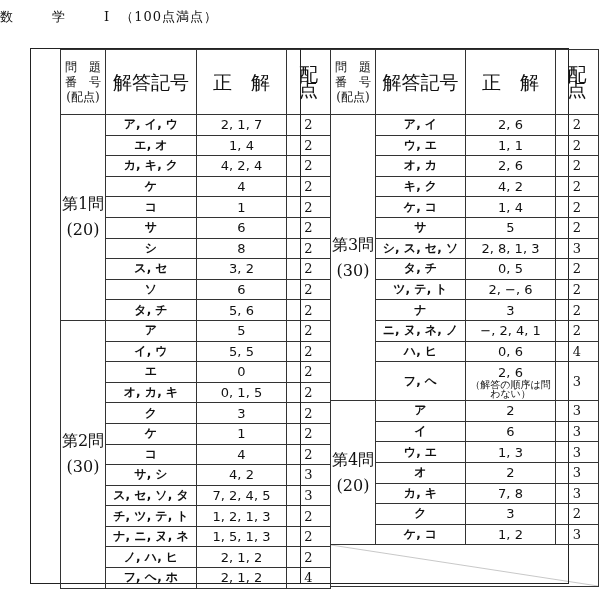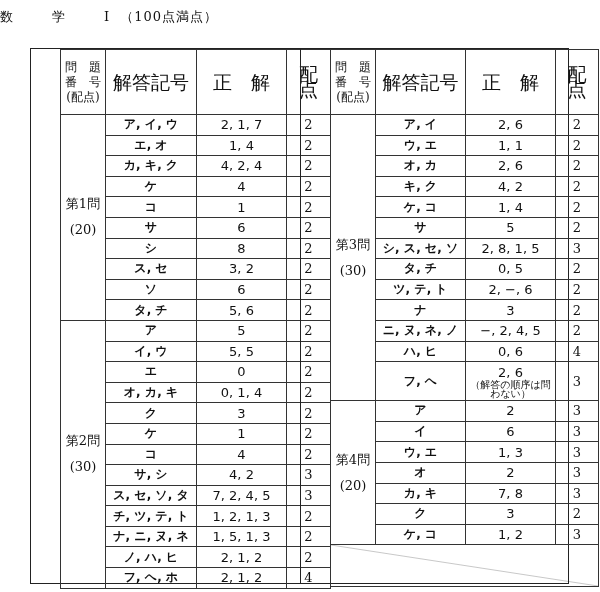--- a/index.html
+++ b/index.html
@@ -15,21 +15,21 @@
   .right-half { left:300px; width:269px; height:536px; }
   table { border-collapse:collapse; width:100%; table-layout:fixed; }
   td, th { border:1px solid #333; text-align:center; vertical-align:middle; padding:0;
            font-weight:normal; }
   th { height:64px; font-size:19px; line-height:15px; }
   th.q { font-size:12px; line-height:15px; }
   td { height:19.6px; font-size:13px; }
   td.sym { font-family:"DejaVu Sans", "Liberation Sans", sans-serif; font-size:12px; font-weight:bold;text-align:center; }
   td.ans { font-family:"DejaVu Sans", "Liberation Sans", sans-serif; font-size:13px; }
   td.pt { font-family:"DejaVu Serif", serif; font-size:13px; }
-  td.qcell { font-size:13px; line-height:26px; }
+  td.qcell { font-size:16px; line-height:26px; }
   tr.tall td { height:38px; }
   .note { display:block; font-size:10px; line-height:9px; }
   td.diag { height:41px; position:relative; border-top:1.5px solid #222; }
   td.diag svg { position:absolute; left:0; top:0; width:100%; height:100%; }
   .thick-top td { border-top:1.5px solid #222; }
 </style>
 </head>
 <body>
 
 <div class="title">
@@ -125,21 +125,21 @@
           <td class="ans">5, 5</td>
           <td class="pt">2</td>
         </tr>
   <tr>
           <td class="sym">エ</td>
           <td class="ans">0</td>
           <td class="pt">2</td>
         </tr>
   <tr>
           <td class="sym">オ, カ, キ</td>
-          <td class="ans">0, 1, 4</td>
+          <td class="ans">0, 1, 5</td>
           <td class="pt">2</td>
         </tr>
   <tr>
           <td class="sym">ク</td>
           <td class="ans">3</td>
           <td class="pt">2</td>
         </tr>
   <tr>
           <td class="sym">ケ</td>
           <td class="ans">1</td>
@@ -233,41 +233,41 @@
           <td class="ans">1, 4</td>
           <td class="pt">2</td>
         </tr>
   <tr>
           <td class="sym">サ</td>
           <td class="ans">5</td>
           <td class="pt">2</td>
         </tr>
   <tr>
           <td class="sym">シ, ス, セ, ソ</td>
-          <td class="ans">2, 8, 1, 5</td>
+          <td class="ans">2, 8, 1, 3</td>
           <td class="pt">3</td>
         </tr>
   <tr>
           <td class="sym">タ, チ</td>
           <td class="ans">0, 5</td>
           <td class="pt">2</td>
         </tr>
   <tr>
           <td class="sym">ツ, テ, ト</td>
           <td class="ans">2, −, 6</td>
           <td class="pt">2</td>
         </tr>
   <tr>
           <td class="sym">ナ</td>
           <td class="ans">3</td>
           <td class="pt">2</td>
         </tr>
   <tr>
           <td class="sym">ニ, ヌ, ネ, ノ</td>
-          <td class="ans">−, 2, 4, 5</td>
+          <td class="ans">−, 2, 4, 1</td>
           <td class="pt">2</td>
         </tr>
   <tr>
           <td class="sym">ハ, ヒ</td>
           <td class="ans">0, 6</td>
           <td class="pt">4</td>
         </tr>
   <tr class="tall">
     <td class="sym">フ, ヘ</td>
     <td class="ans">

